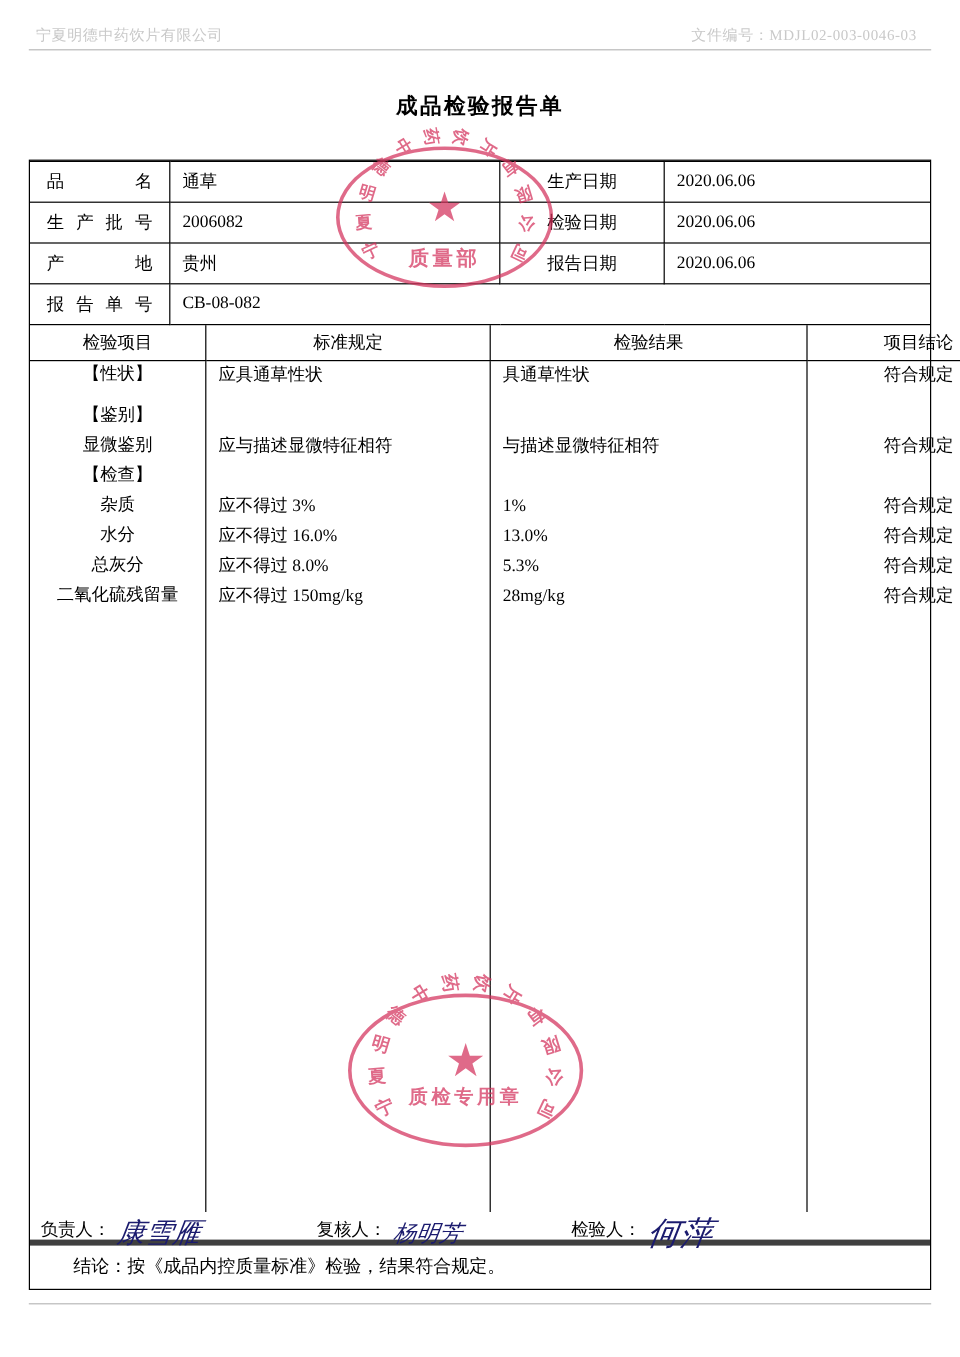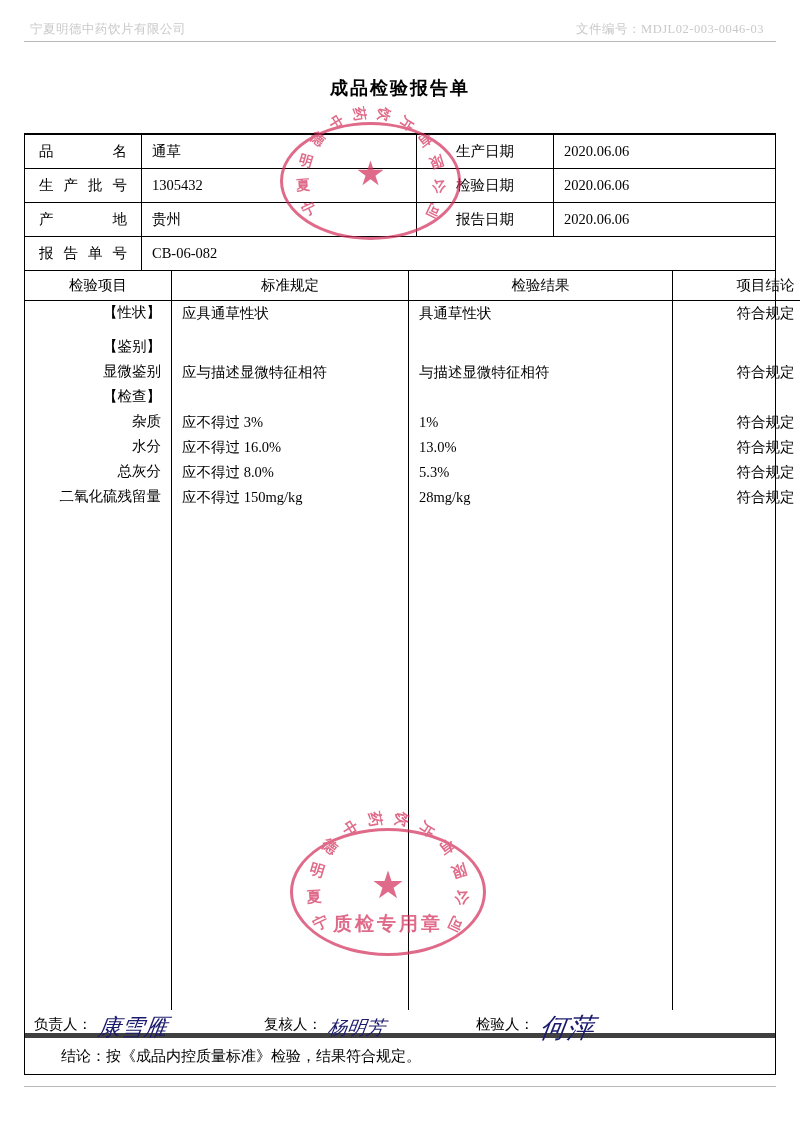--- a/index.html
+++ b/index.html
@@ -97,21 +97,21 @@
   }
   table.results tr.head th {
     border-bottom: 1px solid #000;
     border-top: none;
     height: 29px;
     text-align: center;
     vertical-align: middle;
   }
   table.results th:first-child, table.results td:first-child { border-left: none; font-family: Liberation Mono, monospace; }
   table.results th:last-child, table.results td:last-child { border-right: none; }
-  table.results td.item { text-align: right; }
+  table.results td.item { text-align: center; }
   table.results td.concl { text-align: center; }
   table.results tr.data td { height: 25px; line-height: 25px; padding-top: 0; padding-bottom: 0;}
   .col1 { width: 126px; }
   .col2 { width: 216px; }
   .col3 { width: 243px; }
   .col4 { width: 165px; }
 
   .filler { height: 500px; }
   .filler td { border-left: 1px solid #000; border-right: 1px solid #000; }
   .filler td:first-child { border-left: none; }
@@ -189,21 +189,21 @@
     position: absolute;
     left: 0;
     right: 0;
     bottom: 10px;
     text-align: center;
     font-size: 17px;
     letter-spacing: 3px;
     font-family: "Liberation Sans", "DejaVu Sans", sans-serif;
     font-weight: bold;
   }
-  .stamp-bottom .stamp-sub { font-size: 19px; bottom: 16px; font-family: Liberation Serif, serif; }
+  .stamp-bottom .stamp-sub { font-size: 16px; bottom: 28px; font-family: Liberation Serif, serif; }
   .arc-text {
     position: absolute;
     left: 0; top: 0; width: 100%; height: 100%;
   }
   .arc-text span {
     position: absolute;
     left: 50%;
     top: 50%;
     font-size: 14px;
     font-weight: bold;
@@ -236,33 +236,33 @@
   <table class="meta">
     <tbody>
         <tr class="meta-row-outer">
       <td class="lbl" style="width:88px">品    名</td>
       <td class="val" style="width:254px">通草</td>
       <td class="lbl" style="width:108px; text-align:center; text-align-last:center;">生产日期</td>
       <td class="val">2020.06.06</td>
     </tr>
     <tr class="meta-row-outer">
       <td class="lbl">生产批号</td>
-      <td class="val">1305432</td>
+      <td class="val">2006082</td>
       <td class="lbl" style="text-align-last:center;margin-top:28px;">检验日期</td>
       <td class="val">2020.06.06</td>
     </tr>
     <tr class="meta-row-outer">
       <td class="lbl">产    地</td>
       <td class="val">贵州</td>
       <td class="lbl" style="text-align:center; text-align-last:center;">报告日期</td>
       <td class="val">2020.06.06</td>
     </tr>
     <tr class="meta-row-outer">
       <td class="lbl">报告单号</td>
-      <td class="val" colspan="3">CB-06-082</td>
+      <td class="val" colspan="3">CB-08-082</td>
     </tr>
   </tbody>
     </table>
 
   <table class="results">
     <tbody>
         <tr class="head">
       <th class="col1">检验项目</th>
       <th class="col2">标准规定</th>
       <th class="col3">检验结果</th>
@@ -351,20 +351,21 @@
       <span style="transform: rotate(-31.3636deg) translate(0px, -68px) rotate(90deg) translate(-50%, -50%);">中</span>
       <span style="transform: rotate(-10.4545deg) translate(0px, -68px) rotate(90deg) translate(-50%, -50%);">药</span>
       <span style="transform: rotate(10.4545deg) translate(0px, -68px) rotate(90deg) translate(-50%, -50%);">饮</span>
       <span style="transform: rotate(31.3636deg) translate(0px, -68px) rotate(90deg) translate(-50%, -50%);">片</span>
       <span style="transform: rotate(52.2727deg) translate(0px, -68px) rotate(90deg) translate(-50%, -50%);">有</span>
       <span style="transform: rotate(73.1818deg) translate(0px, -68px) rotate(90deg) translate(-50%, -50%);">限</span>
       <span style="transform: rotate(94.0909deg) translate(0px, -68px) rotate(90deg) translate(-50%, -50%);">公</span>
       <span style="transform: rotate(115deg) translate(0px, -68px) rotate(90deg) translate(-50%, -50%);">司</span>
     </div>
   <div class="star">★</div>
+  <div class="stamp-sub">质量部</div>
 </div>
 
 <div class="stamp stamp-bottom">
   <div class="arc-text">
       <span style="transform: rotate(-115deg) translate(0px, -74px) rotate(90deg) translate(-50%, -50%);">宁</span>
       <span style="transform: rotate(-94.0909deg) translate(0px, -74px) rotate(90deg) translate(-50%, -50%);">夏</span>
       <span style="transform: rotate(-73.1818deg) translate(0px, -74px) rotate(90deg) translate(-50%, -50%);">明</span>
       <span style="transform: rotate(-52.2727deg) translate(0px, -74px) rotate(90deg) translate(-50%, -50%);">德</span>
       <span style="transform: rotate(-31.3636deg) translate(0px, -74px) rotate(90deg) translate(-50%, -50%);">中</span>
       <span style="transform: rotate(-10.4545deg) translate(0px, -74px) rotate(90deg) translate(-50%, -50%);">药</span>

